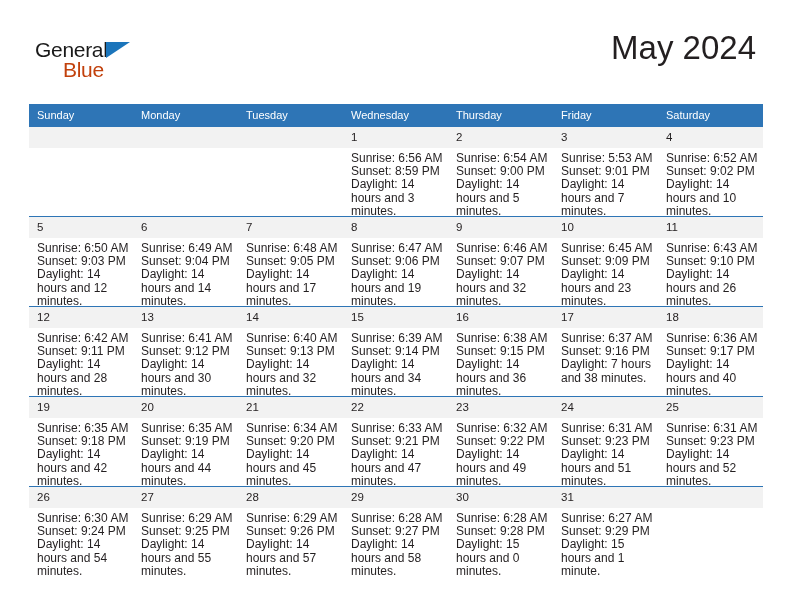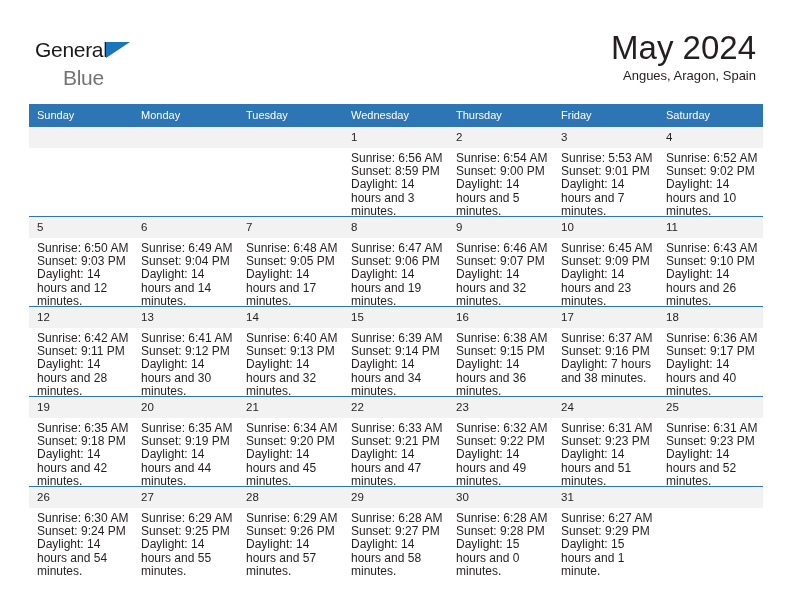--- a/index.html
+++ b/index.html
@@ -50,24 +50,24 @@
     left: 71px;
     top: 4px;
     width: 0;
     height: 0;
     border-left: 24px solid #1b75bb;
     border-bottom: 16px solid transparent;
   }
   .logo-blue {
     position: absolute;
     left: 28px;
-    top: 28px;
+    top: 20px;
     font-size: 21px;
     letter-spacing: -0.3px;
-    color: #737373;
+    color: #c2410c;
     line-height: 24px;
   }
 
   .title-block {
     position: absolute;
     right: 36px;
     top: 33px;
     text-align: right;
   }
   .cal-title {
@@ -151,21 +151,20 @@
   <div class="header">
 
     <div class="logo">
       <span class="logo-general">General</span>
       <span class="logo-triangle"></span>
       <span class="logo-blue">Blue</span>
     </div>
 
     <div class="title-block">
       <div class="cal-title">May 2024</div>
-      <div class="cal-subtitle">Angues, Aragon, Spain</div>
     </div>
 
   </div>
 
   <table class="calendar">
     <colgroup>
       <col style="width:104px">
         <col style="width:105px">
         <col style="width:105px">
         <col style="width:105px">

